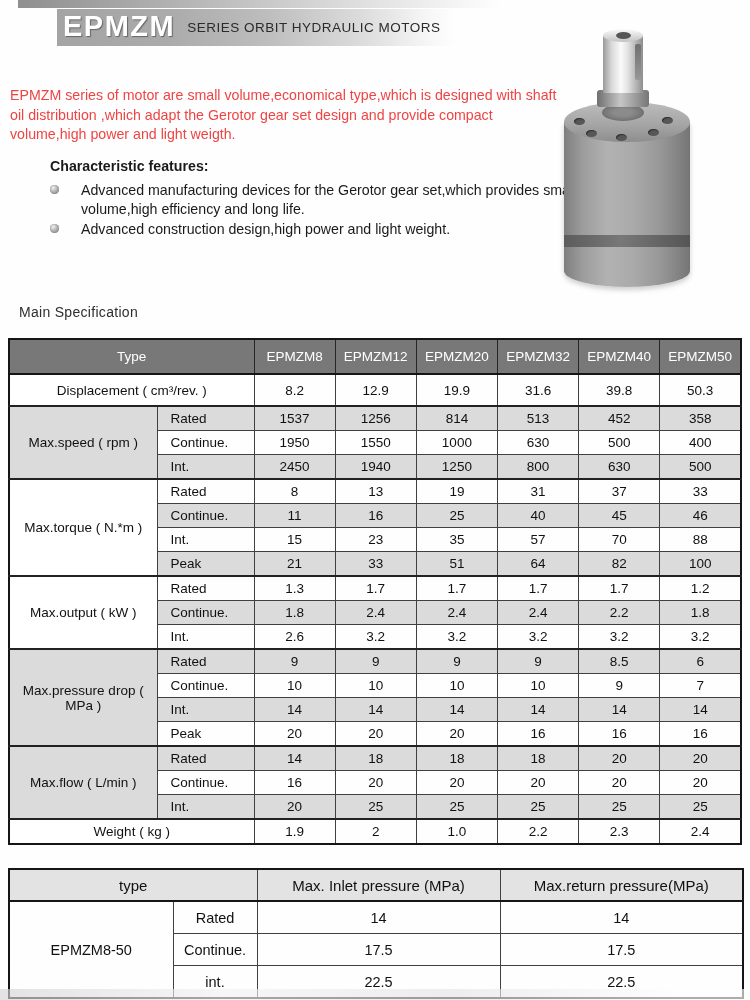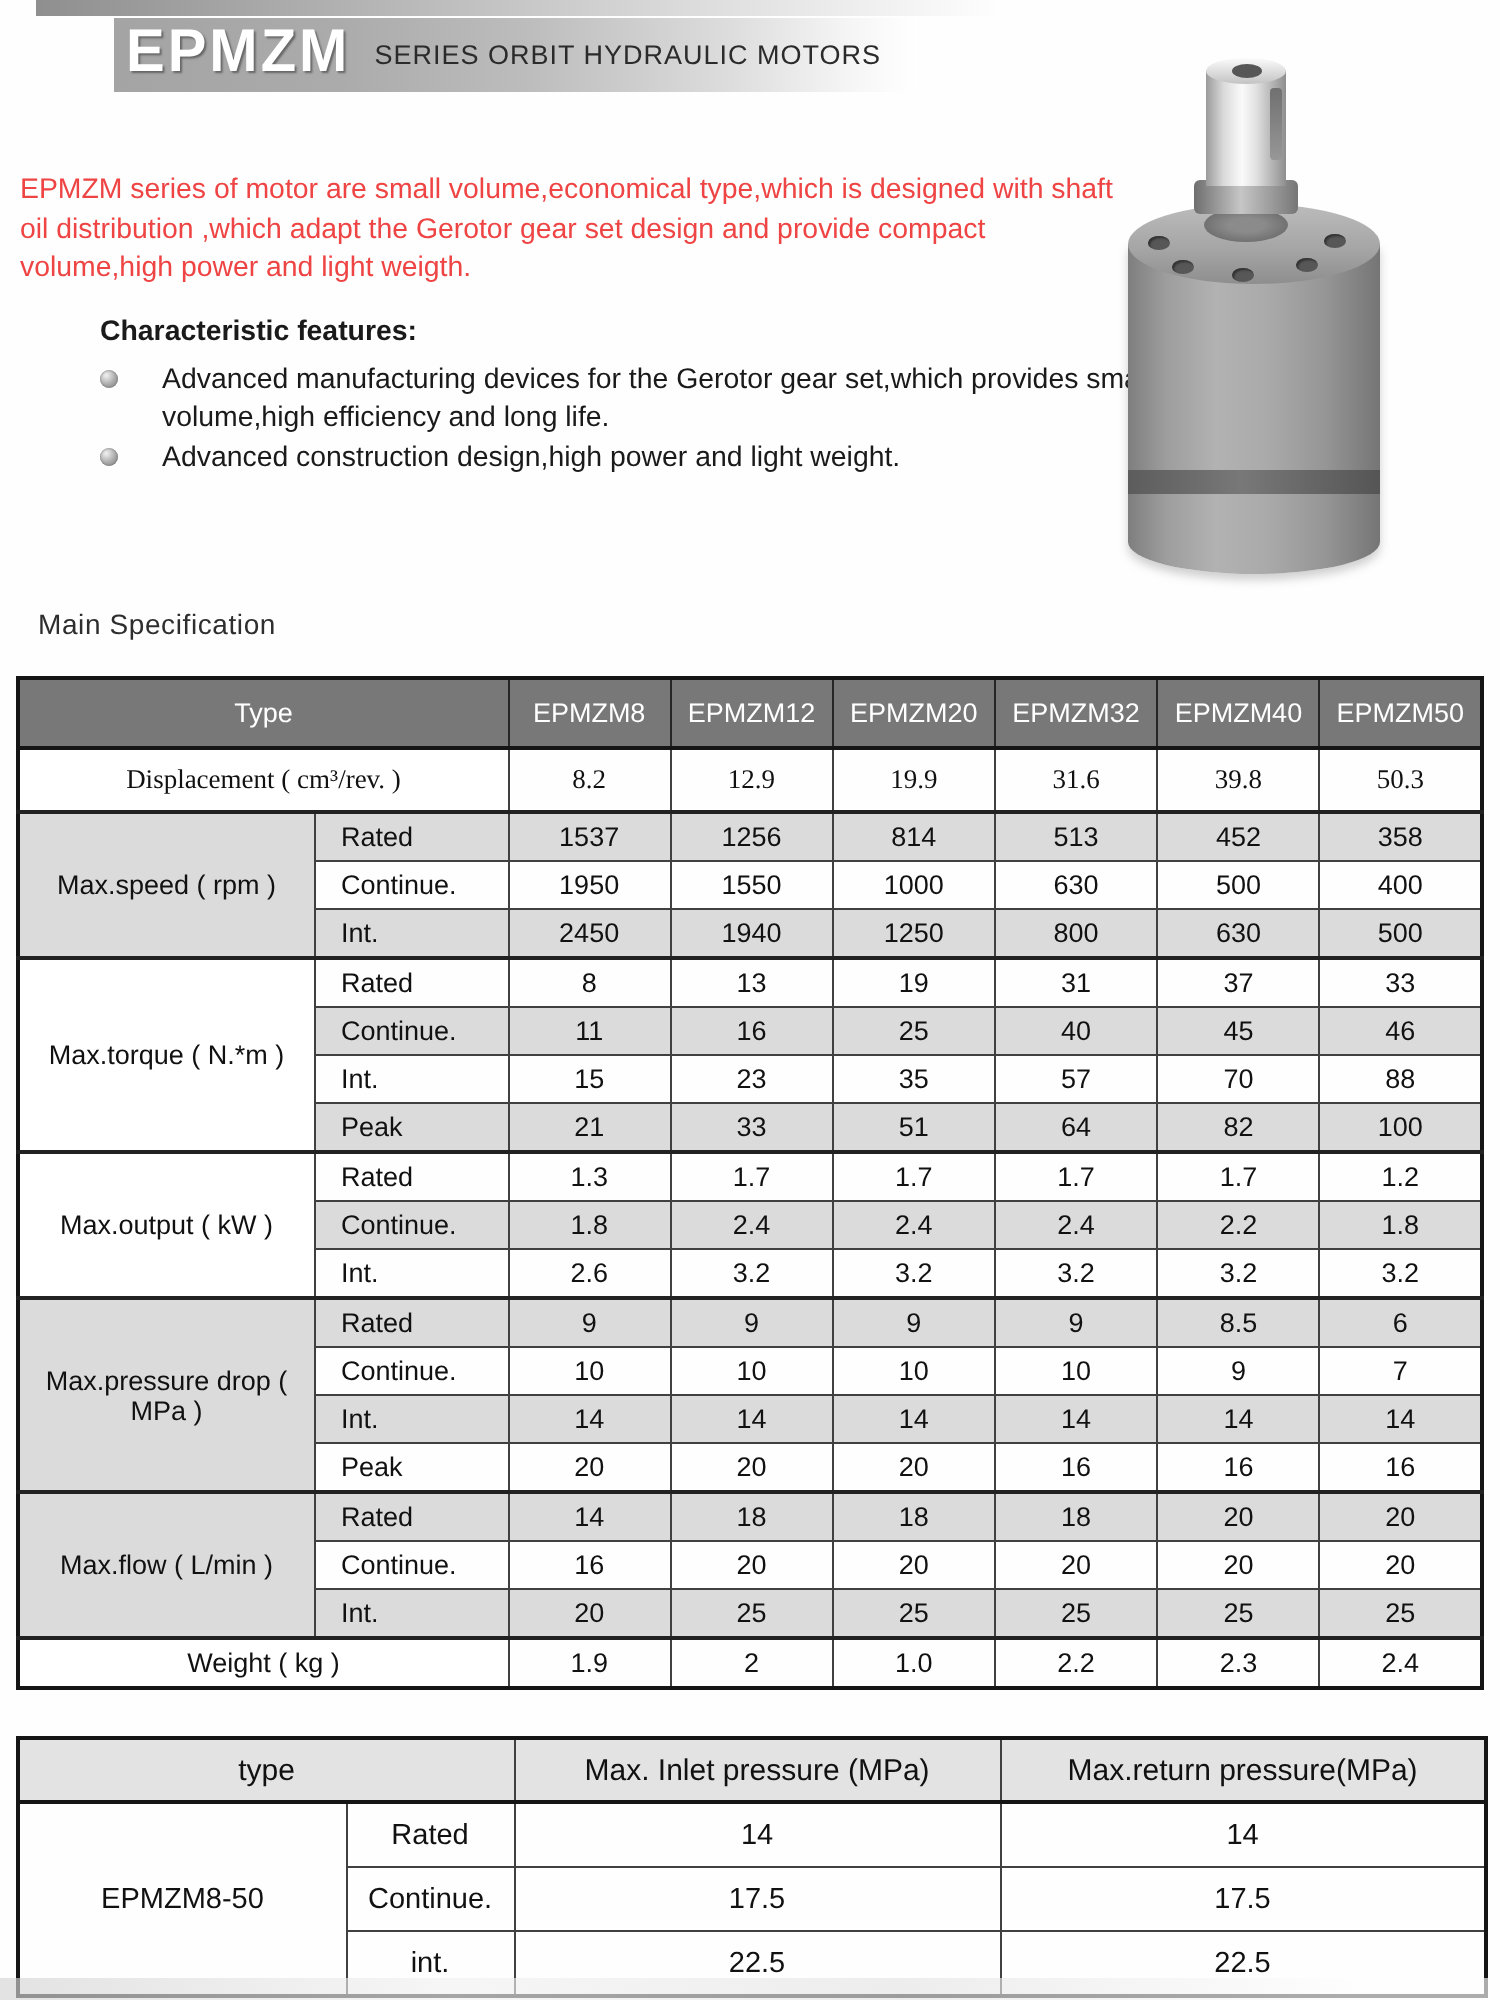--- a/index.html
+++ b/index.html
@@ -50,21 +50,21 @@
   .spec-heading{position:absolute;left:9px;top:294px;margin:10px;font-size:14px;font-weight:400;color:#2e2e2e;letter-spacing:.3px;text-align:center;}
   table{border-collapse:collapse;table-layout:fixed;}
   .spec-table{position:absolute;left:8px;top:338px;width:734px;font-size:13.5px;color:#111;border:2px solid #151515;}
   .spec-table th,.spec-table td{border:1px solid #404040;text-align:center;padding:0;height:23px;overflow:hidden;}
   .spec-table thead th{background:#787878;color:#fff;font-weight:400;height:33px;font-size:13.5px;border-color:#262626;border-bottom:2px solid #151515;}
   .spec-table tr.stripe td{background:#dbdbdb;}
   .spec-table tr.sec td{border-top:2px solid #222;}
   .spec-table td.lbl{background:#fff;}
   .spec-table td.group{background:#fff;line-height:15px;padding:17px 4px;}
   .spec-table td.sub{text-align:left;padding-left:13px;}
-  .spec-table tbody tr.tall td{height:30px;font-family:Liberation Serif, serif;}
+  .spec-table tbody tr.tall td{height:30px;}
 
   
   .pressure-table{position:absolute;left:8px;top:868px;width:734px;font-size:14.5px;color:#111;border:2px solid #151515;}
   .pressure-table th,.pressure-table td{border:1px solid #404040;text-align:center;padding:0;height:31px;overflow:hidden;}
   .pressure-table thead th{background:#e3e3e3;font-weight:400;font-size:15px;height:30px;border-bottom:2px solid #151515;}
   .bottom-smudge{position:absolute;left:0;top:989px;width:750px;height:11px;opacity:.65;
     background:linear-gradient(90deg,#d4d4d4,#f2f2f2 30%,#e4e4e4 60%,#fdfdfd 90%);}
 </style>
 </head>
 <body>

